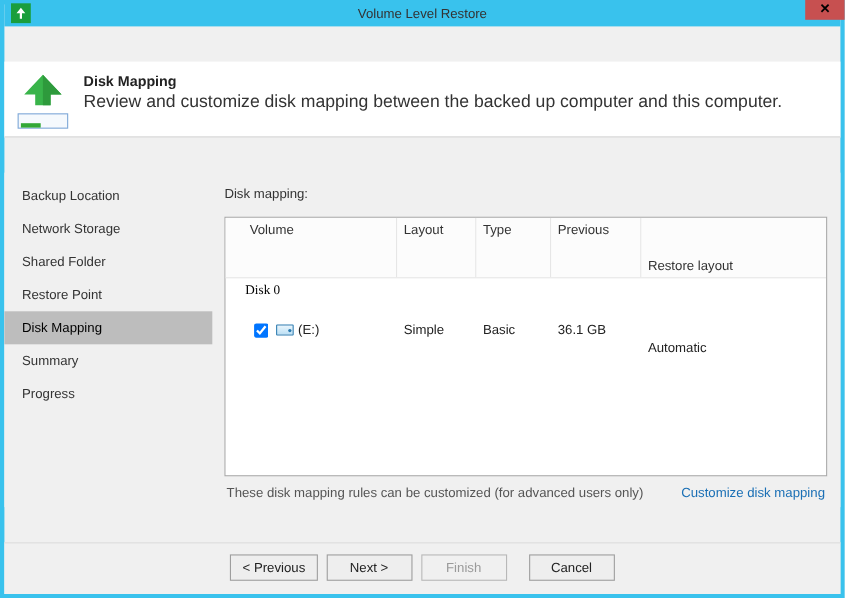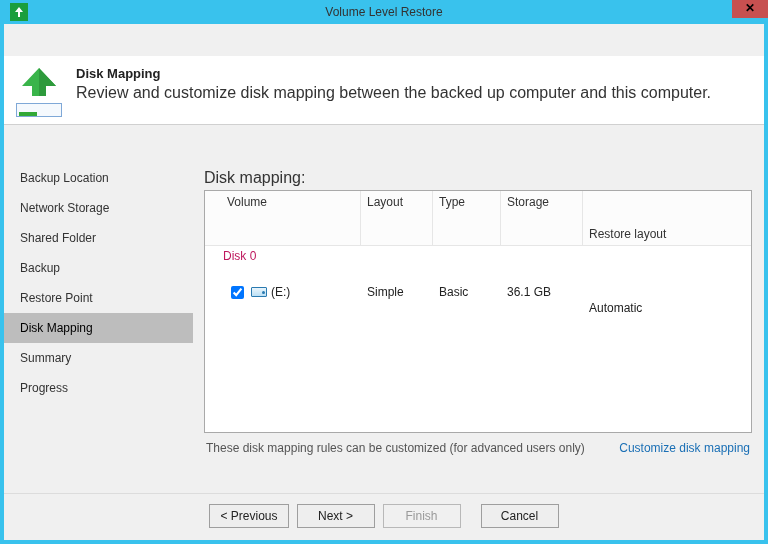--- a/index.html
+++ b/index.html
@@ -106,21 +106,21 @@
     background: #bdbdbd;
     color: #000;
   }
   .main {
     flex: 1;
     background: #f0f0f0;
     padding: 8px 12px 0 10px;
     display: flex;
     flex-direction: column;
   }
-  .main-label { font-size: 16px; color: #333; margin: 4px 0 3px 0; }
+  .main-label { font-size: 12px; color: #333; margin: 4px 0 14px 0; }
   .grid-container {
     background: #fff;
     border: 1px solid #a9a9a9;
     flex: 1;
     overflow: auto;
     font-size: 12px;
   }
   .grid-header {
     display: flex;
     background: #fcfcfc;
@@ -131,21 +131,22 @@
     border-right: 1px solid #e6e6e6;
     color: #333;
   }
   .c-vol { width: 140px; margin-left: 16px; }
   .c-layout { width: 72px; }
   .c-type { width: 68px; }
   .c-cap { width: 82px; }
   .c-rl { width: 120px; border-right: none; margin-top: 32px; }
   .group-row {
     padding: 3px 0 3px 18px;
-    color: #be185d;
+    color: #000000;
+    font-family: Liberation Serif, serif;
   }
   .data-row {
     display: flex;
     align-items: center;
     padding: 3px 0 3px 0;
   }
   .data-row .cell { padding: 0 6px; color: #222; }
   .data-row .cell.c-vol { display: flex; align-items: center; gap: 4px; }
   .chk { width: 13px; height: 13px; flex-shrink:0; }
   .drive-icon {
@@ -220,35 +221,34 @@
       <h1>Disk Mapping</h1>
       <p>Review and customize disk mapping between the backed up computer and this computer.</p>
     </div>
   </div>
 
   <div class="body">
     <div class="sidebar">
       <div class="item">Backup Location</div>
       <div class="item">Network Storage</div>
       <div class="item">Shared Folder</div>
-      <div class="item">Backup</div>
       <div class="item">Restore Point</div>
       <div class="item active">Disk Mapping</div>
       <div class="item">Summary</div>
       <div class="item">Progress</div>
     </div>
 
     <div class="main">
       <div class="main-label">Disk mapping:</div>
       <div class="grid-container">
         <div class="grid-header">
           <div class="gh c-vol">Volume</div>
           <div class="gh c-layout">Layout</div>
           <div class="gh c-type">Type</div>
-          <div class="gh c-cap">Storage</div>
+          <div class="gh c-cap">Previous</div>
           <div class="gh c-rl">Restore layout</div>
         </div>
         <div class="group-row">Disk 0</div>
         <div class="data-row">
           <div class="cell c-vol">
             <input type="checkbox" class="chk" checked="" style="">
             <span class="drive-icon"></span>
             <span>(E:)</span>
           </div>
           <div class="cell c-layout">Simple</div>

